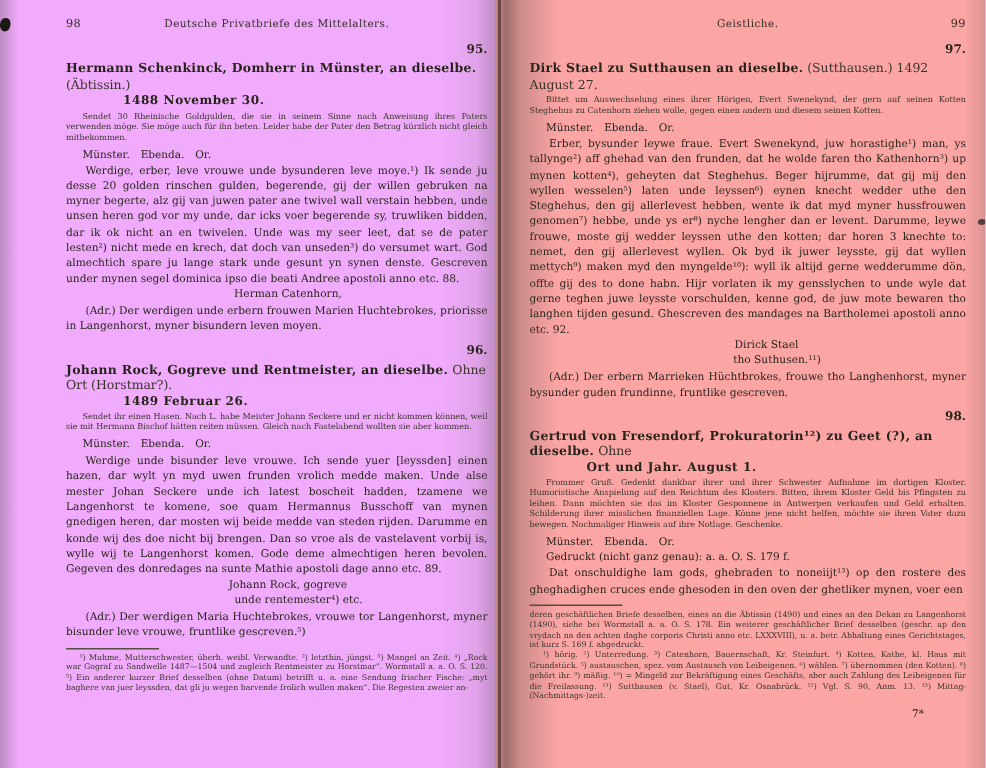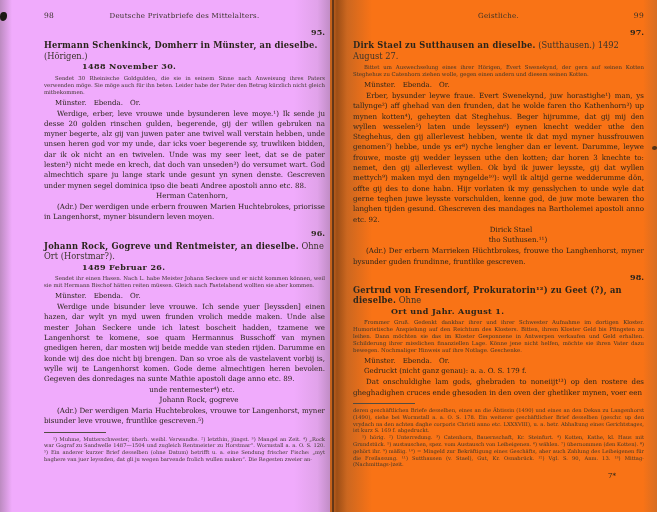--- a/index.html
+++ b/index.html
@@ -4,21 +4,21 @@
 <style>
   html,body{margin:0;padding:0;background:#cfccc5;}
   .spread{
     position:relative;width:657px;height:512px;overflow:hidden;
     background:#efece5;
     font-family:"DejaVu Serif","Liberation Serif",serif;
     color:#29241b;
   }
   .page{position:absolute;top:0;bottom:0;box-sizing:border-box;}
   .page-left{left:0;width:330px;background:#f0abfc;padding:11px 5px 0 44px;}
-  .page-right{left:330px;width:327px;background:#f97316;padding:11px 13px 0 23px;}
+  .page-right{left:330px;width:327px;background:#fca5a5;padding:11px 13px 0 23px;}
   
   .gutter-shadow{position:absolute;left:294px;top:0;bottom:0;width:78px;pointer-events:none;z-index:5;
     background:linear-gradient(90deg,rgba(0,0,0,0) 0%,rgba(92,86,74,0.10) 30%,rgba(58,53,44,0.30) 50%,rgba(30,27,22,0.42) 55%,rgba(74,69,60,0.26) 68%,rgba(0,0,0,0) 100%);}
   .gutter-line{position:absolute;left:332px;top:0;bottom:0;width:2px;background:rgba(25,22,18,0.55);z-index:6;}
   .edge-left{position:absolute;left:0;top:0;bottom:0;width:12px;z-index:5;pointer-events:none;
     background:linear-gradient(90deg,rgba(70,64,55,0.30),rgba(0,0,0,0));}
   .edge-right{position:absolute;right:0;top:0;bottom:0;width:14px;z-index:5;pointer-events:none;
     background:linear-gradient(270deg,rgba(95,89,78,0.22),rgba(0,0,0,0));}
   .speck{position:absolute;background:#1c1914;border-radius:50% 40% 55% 45%;z-index:7;}
   .speck1{left:0px;top:12px;width:7px;height:9px;}
@@ -56,21 +56,21 @@
     <div class="runhead">
       <span class="pn">98</span>
       <span class="rt">Deutsche Privatbriefe des Mittelalters.</span>
       <span class="pn"></span>
     </div>
 
     <div>
       <div class="sec-num">95.</div>
       <div class="sec-heading">
         <span class="ht-main">Hermann Schenkinck, Domherr in Münster, an dieselbe.</span>
-        <span class="ht-tail">(Hörigen.)</span>
+        <span class="ht-tail">(Äbtissin.)</span>
       </div>
       <div class="sec-date">1488 November 30.</div>
       <div class="sec-summary">Sendet 30 Rheinische Goldgulden, die sie in seinem Sinne nach Anweisung ihres Paters verwenden möge. Sie möge auch für ihn beten. Leider habe der Pater den Betrag kürzlich nicht gleich mitbekommen.</div>
       <div class="sec-source">Münster. Ebenda. Or.</div>
       <div class="sec-body">Werdige, erber, leve vrouwe unde bysunderen leve moye.¹) Ik sende ju desse 20 golden rinschen gulden, begerende, gij der willen gebruken na myner begerte, alz gij van juwen pater ane twivel wall verstain hebben, unde unsen heren god vor my unde, dar icks voer begerende sy, truwliken bidden, dar ik ok nicht an en twivelen. Unde was my seer leet, dat se de pater lesten²) nicht mede en krech, dat doch van unseden³) do versumet wart. God almechtich spare ju lange stark unde gesunt yn synen denste. Gescreven under mynen segel dominica ipso die beati Andree apostoli anno etc. 88.</div>
       <div class="sig">
         <div>Herman Catenhorn,</div>
       </div>
       <div class="sec-address">(Adr.) Der werdigen unde erbern frouwen Marien Huchtebrokes, priorisse in Langenhorst, myner bisundern leven moyen.</div>
     </div>
@@ -79,22 +79,22 @@
       <div class="sec-num">96.</div>
       <div class="sec-heading">
         <span class="ht-main">Johann Rock, Gogreve und Rentmeister, an dieselbe.</span>
         <span class="ht-tail">Ohne Ort (Horstmar?).</span>
       </div>
       <div class="sec-date">1489 Februar 26.</div>
       <div class="sec-summary">Sendet ihr einen Hasen. Nach L. habe Meister Johann Seckere und er nicht kommen können, weil sie mit Hermann Bischof hätten reiten müssen. Gleich nach Fastelabend wollten sie aber kommen.</div>
       <div class="sec-source">Münster. Ebenda. Or.</div>
       <div class="sec-body">Werdige unde bisunder leve vrouwe. Ich sende yuer [leyssden] einen hazen, dar wylt yn myd uwen frunden vrolich medde maken. Unde alse mester Johan Seckere unde ich latest boscheit hadden, tzamene we Langenhorst te komene, soe quam Hermannus Busschoff van mynen gnedigen heren, dar mosten wij beide medde van steden rijden. Darumme en konde wij des doe nicht bij brengen. Dan so vroe als de vastelavent vorbij is, wylle wij te Langenhorst komen. Gode deme almechtigen heren bevolen. Gegeven des donredages na sunte Mathie apostoli dage anno etc. 89.</div>
       <div class="sig">
+        <div>Johann Rock, gogreve</div>
         <div>unde rentemester⁴) etc.</div>
-        <div>Johann Rock, gogreve</div>
       </div>
       <div class="sec-address">(Adr.) Der werdigen Maria Huchtebrokes, vrouwe tor Langenhorst, myner bisunder leve vrouwe, fruntlike gescreven.⁵)</div>
     </div>
 
     <div class="fn-rule"></div>
     <div class="footnotes">
       <div class="fn-notes">¹) Muhme, Mutterschwester, überh. weibl. Verwandte. ²) letzthin, jüngst. ³) Mangel an Zeit. ⁴) „Rock war Gograf zu Sandwelle 1487—1504 und zugleich Rentmeister zu Horstmar“. Wormstall a. a. O. S. 120. ⁵) Ein anderer kurzer Brief desselben (ohne Datum) betrifft u. a. eine Sendung frischer Fische: „myt baghere van juer leyssden, dat gli ju wegen barvende frolich wullen maken“. Die Regesten zweier an-</div>
     </div>
   </div>
 

